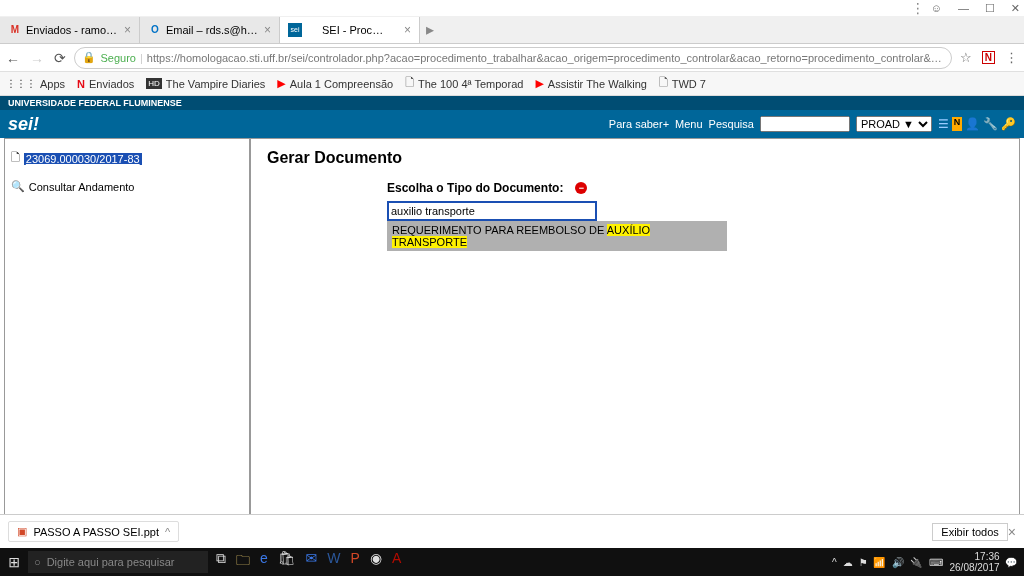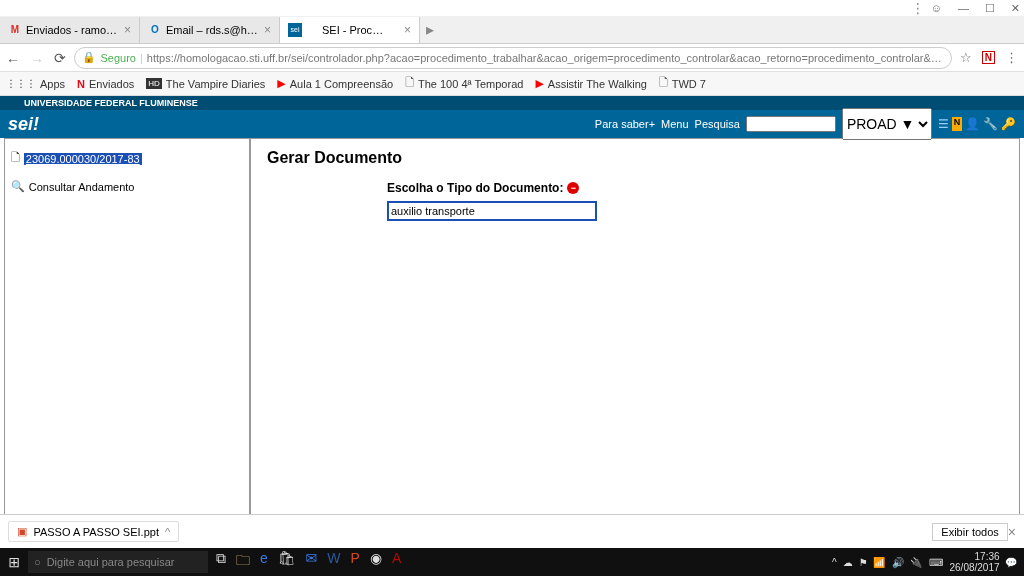--- a/index.html
+++ b/index.html
@@ -27,38 +27,38 @@
 .ext-n { color: #c00; font-weight: bold; border: 1px solid #c00; padding: 0 2px; font-size: 10px; }
 
 .bookmarks { height: 24px; display: flex; align-items: center; padding: 0 6px; gap: 12px; font-size: 11px; color: #333; border-bottom: 1px solid #ddd; background: #f7f7f7; }
 .bm { display: flex; align-items: center; gap: 4px; cursor: pointer; }
 .bm .bm-icon { font-size: 10px; }
 .n-red { color: #e50914; font-weight: bold; }
 .yt-red { color: #ff0000; }
 .hd { background: #333; color: #fff; font-size: 8px; padding: 1px 2px; }
 
 .app-header { background: #006699; color: #fff; }
-.univ { font-size: 9px; padding: 2px 24px; background: #004d73; font-weight: bold; }
+.univ { font-size: 9px; padding: 2px 8px; background: #004d73; font-weight: bold; }
 .sei-row { display: flex; align-items: center; padding: 4px 8px; height: 28px; }
 .sei-logo { font-size: 18px; font-weight: bold; font-style: italic; color: #fff; }
 .sei-right { margin-left: auto; display: flex; align-items: center; gap: 6px; font-size: 11px; }
 .sei-right a { color: #fff; text-decoration: none; }
 .search-box { width: 90px; height: 16px; font-size: 10px; }
-.unit-select { font-size: 14px; height: 32px; }
+.unit-select { font-size: 11px; height: 16px; }
 .toolbar-icons { display: flex; gap: 3px; font-size: 12px; }
 .toolbar-icons span { cursor: pointer; }
 
 .workspace { display: flex; height: 378px; border: 1px solid #999; margin: 0 4px; }
 .tree { width: 246px; border-right: 2px solid #999; padding: 8px 6px; font-size: 11px; }
 .tree-row { display: flex; align-items: center; gap: 4px; padding: 2px 0; cursor: pointer; }
 .proc-num { background: #1a4fb3; color: #fff; padding: 0 2px; text-decoration: underline; }
 .magnify { font-size: 11px; color: #333; }
 .pane { flex: 1; padding: 10px 16px; }
 .pane h2 { font-size: 16px; font-weight: bold; margin-bottom: 14px; }
-.choose-label { font-size: 12px; font-weight: bold; margin-left: 120px; margin-bottom: 6px; display: flex; align-items: center; gap: 4px; }
+.choose-label { font-size: 12px; font-weight: bold; margin-left: 120px; margin-bottom: 6px; display: flex; align-items: center; gap: 12px; }
 .minus-icon { width: 12px; height: 12px; background: #d00; color: #fff; border-radius: 50%; font-size: 9px; display:inline-flex; align-items:center; justify-content:center; }
 .type-filter { margin-left: 120px; width: 210px; height: 20px; border: 2px solid #1a4fb3; font-size: 11px; padding: 0 2px; }
 .option-row { margin-left: 120px; width: 340px; background: #b0b0b0; padding: 3px 5px; font-size: 11px; cursor: pointer; }
 .hl { background: #fff200; }
 
 .downloads-bar { position: absolute; bottom: 28px; left: 0; right: 0; height: 34px; border-top: 1px solid #ccc; display: flex; align-items: center; padding: 0 8px; font-size: 11px; background: #fff; }
 .dl-item { display: flex; align-items: center; gap: 6px; border: 1px solid #ddd; padding: 3px 8px; border-radius: 2px; cursor: pointer; }
 .dl-right { margin-left: auto; display: flex; align-items: center; gap: 0; }
 .show-all { border: 1px solid #ccc; padding: 2px 8px; cursor: pointer; }
 .dl-close { cursor: pointer; color: #888; font-size: 14px; }
@@ -187,20 +187,23 @@
       <span>Consultar Andamento</span>
     </div>
   </div>
   <div class="pane">
     <h2>Gerar Documento</h2>
     <div class="choose-label">
       <span>Escolha o Tipo do Documento:</span>
       <span class="minus-icon">−</span>
     </div>
     <input class="type-filter" value="auxilio transporte" style="">
+    <div class="option-row">
+      <span>REQUERIMENTO PARA REEMBOLSO DE </span><span class="hl">AUXÍLIO</span><span> </span><span class="hl">TRANSPORTE</span>
+    </div>
   </div>
 </div>
 
 <div class="downloads-bar">
   <div class="dl-item">
     <span style="color:#d24726">▣</span>
     <span>PASSO A PASSO SEI.ppt</span>
     <span style="color:#888">^</span>
   </div>
   <div class="dl-right">

